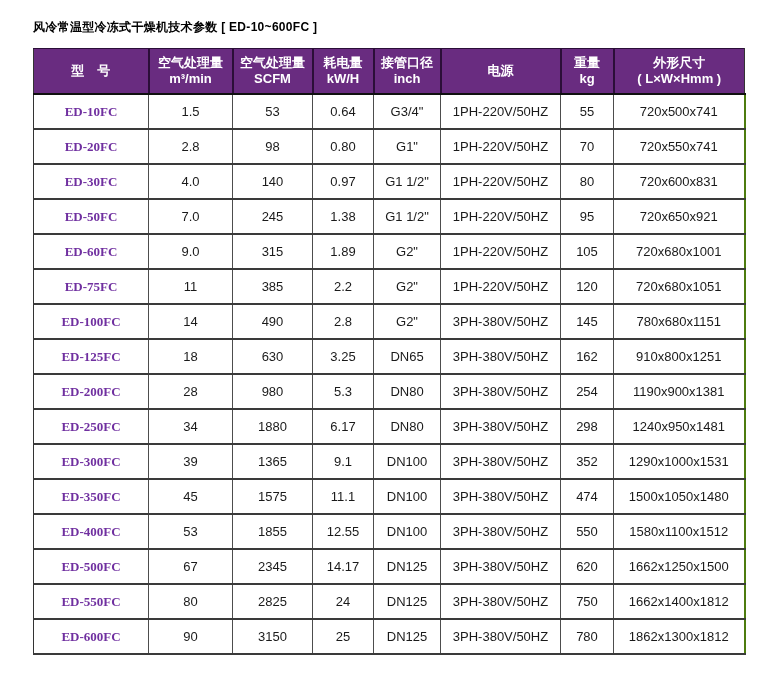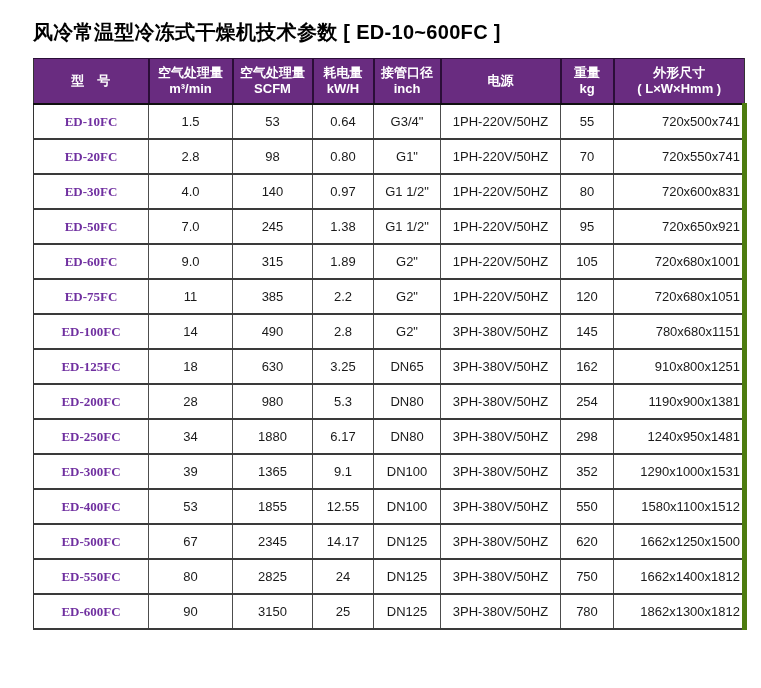--- a/index.html
+++ b/index.html
@@ -12,21 +12,21 @@
     overflow: hidden;
   }
   .page {
     width: 761px;
     height: 688px;
     background: #ffffff;
   }
   .title {
     margin: 0;
     padding: 19px 0 12px 33px;
-    font-size: 20px;
+    font-size: 12px;
     font-weight: bold;
     color: #000000;
     letter-spacing: 0.3px;
   }
   table.spec-table {
     border-collapse: collapse;
     table-layout: fixed;
     margin-left: 33px;
     width: 711px;
   }
@@ -54,21 +54,21 @@
     vertical-align: middle;
     height: 33px;
     padding: 0 2px;
     border-left: 1px solid #4d4d4d;
     border-right: 1px solid #4d4d4d;
     border-top: 2px solid #3a3a3a;
     border-bottom: 2px solid #3a3a3a;
     white-space: nowrap;
   }
   .spec-table td:first-child { border-left: 1px solid #333333; }
-  .spec-table td:last-child  { border-right: 5px solid #4d7c0f; text-align: right; }
+  .spec-table td:last-child  { border-right: 2px solid #4d7c0f; }
   .spec-table td.model {
     color: #7030A0;
     font-weight: bold;
     font-family: Liberation Serif, serif;
   }
   .hline2 { font-weight: bold; }
 </style>
 </head>
 <body>
 
@@ -227,20 +227,30 @@
           <td class="model">ED-300FC</td>
           <td>39</td>
           <td>1365</td>
           <td>9.1</td>
           <td>DN100</td>
           <td>3PH-380V/50HZ</td>
           <td>352</td>
           <td>1290x1000x1531</td>
         </tr>
         <tr>
+          <td class="model">ED-350FC</td>
+          <td>45</td>
+          <td>1575</td>
+          <td>11.1</td>
+          <td>DN100</td>
+          <td>3PH-380V/50HZ</td>
+          <td>474</td>
+          <td>1500x1050x1480</td>
+        </tr>
+        <tr>
           <td class="model">ED-400FC</td>
           <td>53</td>
           <td>1855</td>
           <td>12.55</td>
           <td>DN100</td>
           <td>3PH-380V/50HZ</td>
           <td>550</td>
           <td>1580x1100x1512</td>
         </tr>
         <tr>

